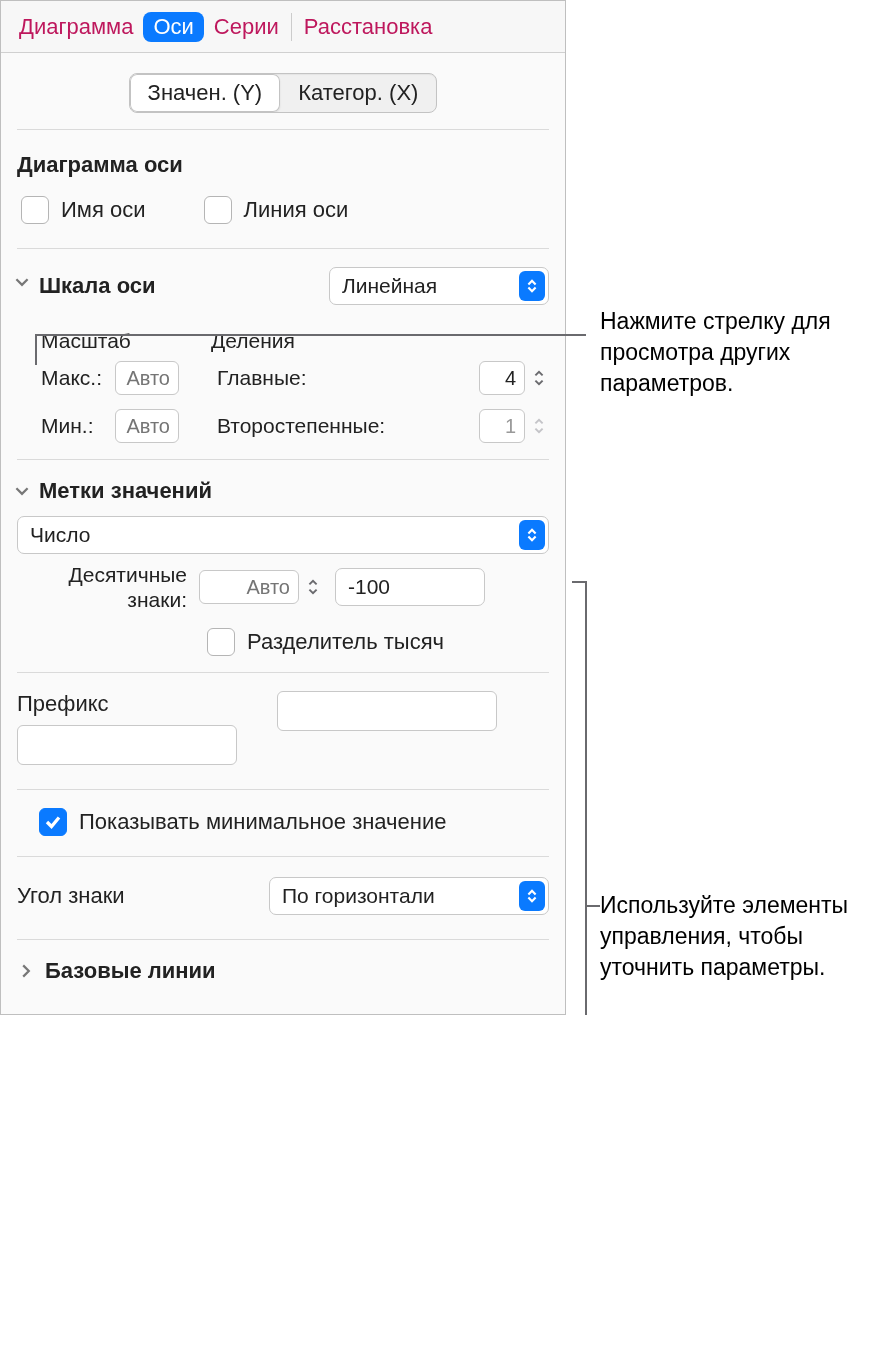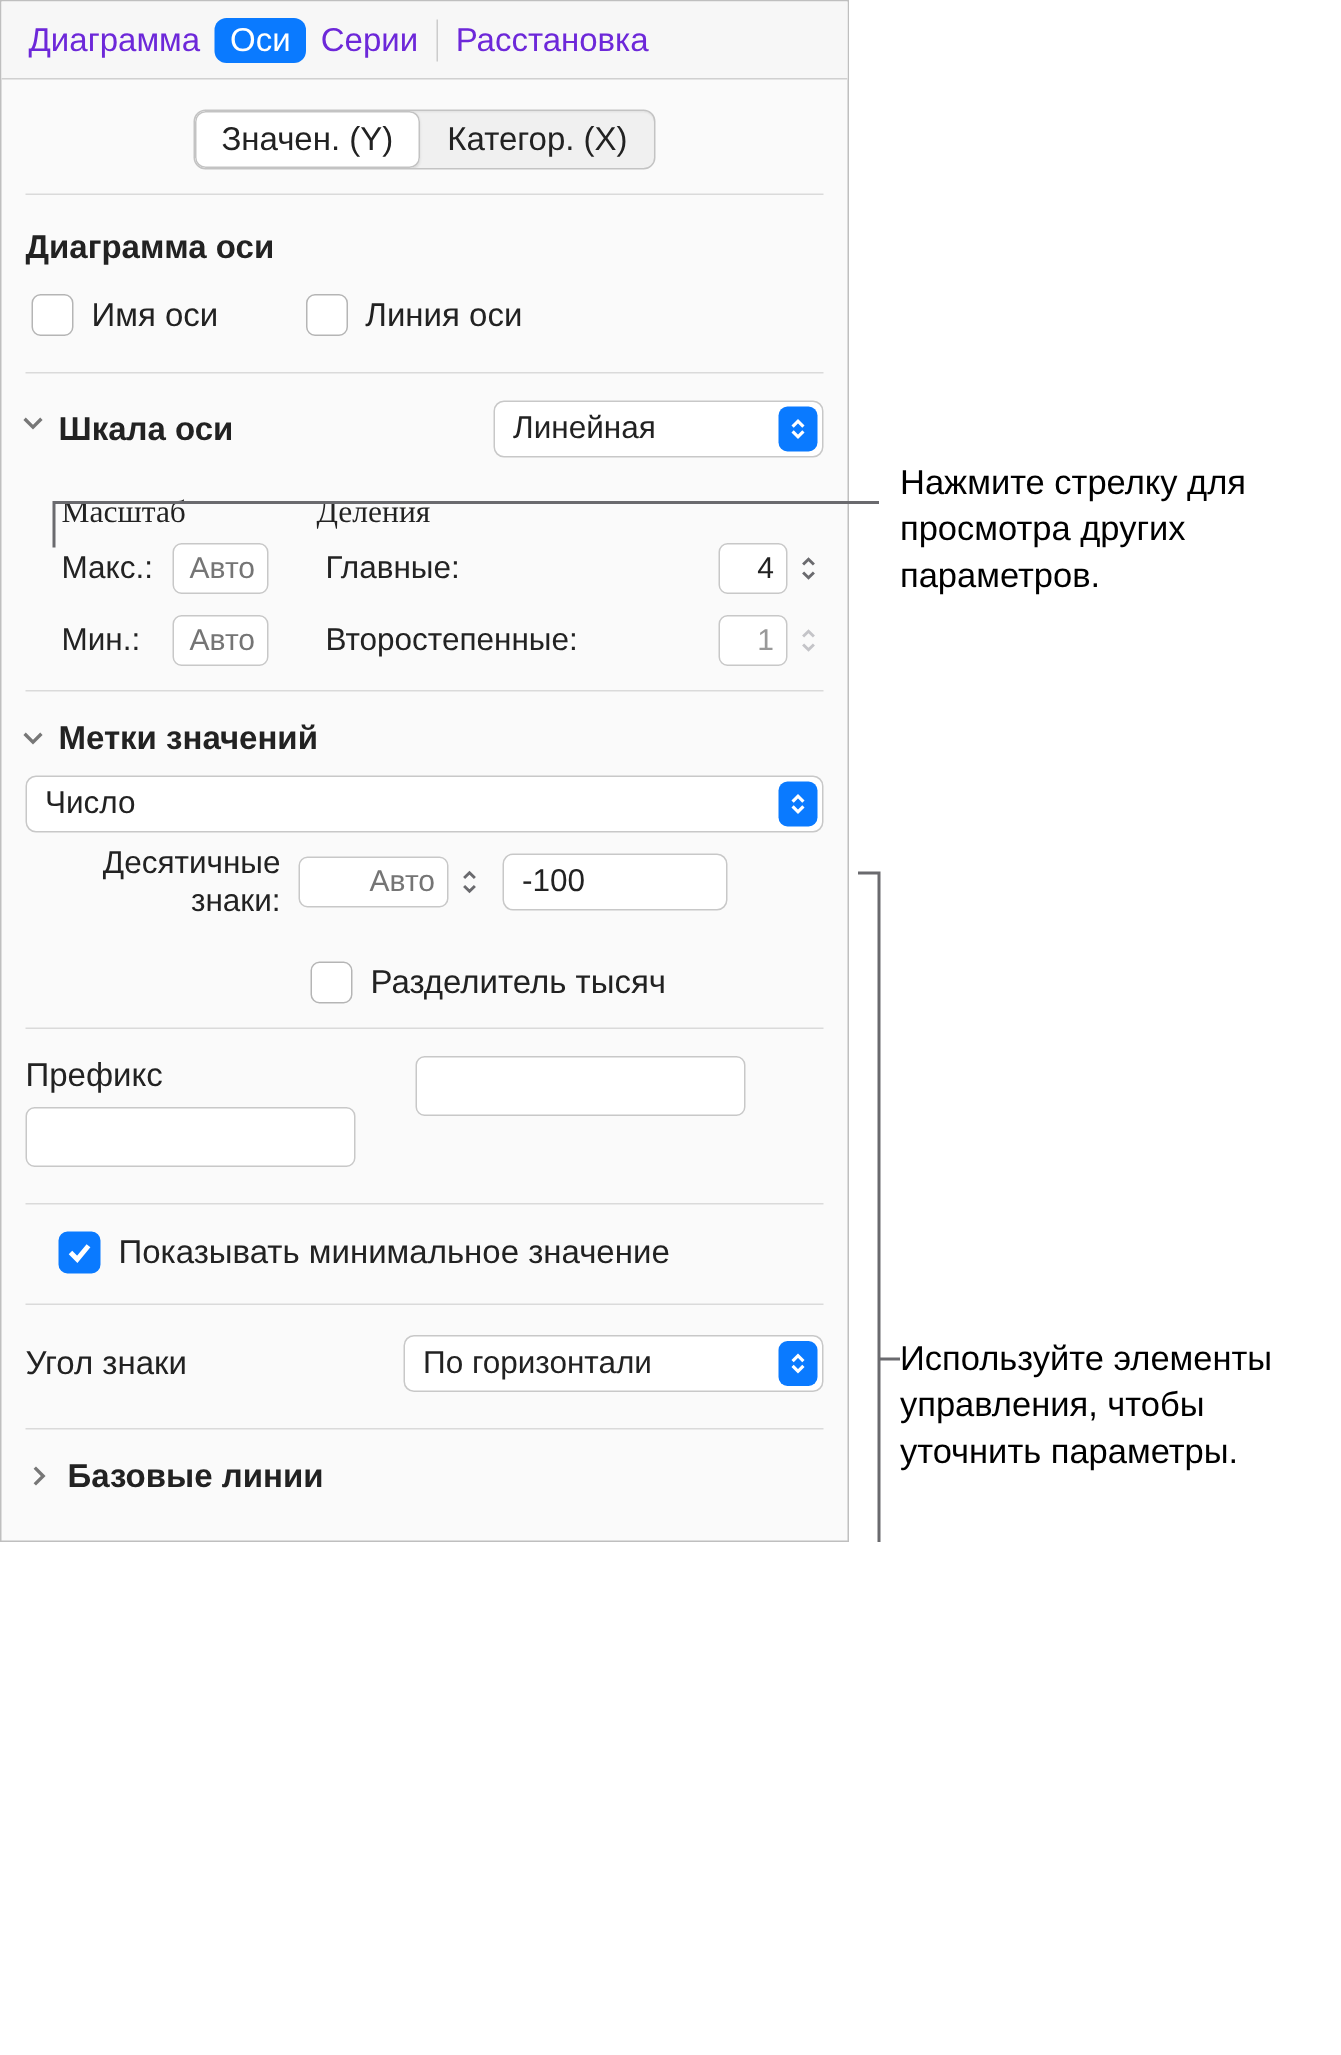--- a/index.html
+++ b/index.html
@@ -27,21 +27,21 @@
     display: flex;
     align-items: center;
     height: 52px;
     border-bottom: 1px solid #d0d0d0;
     padding: 0 8px;
     gap: 0;
     background: #f7f7f7;
   }
   .top-tab {
     padding: 4px 10px;
-    color: #6d28d9;
+    color: #be185d;
     font-size: 22px;
     cursor: default;
   }
   .top-tab.active {
     background: #0a7aff;
     color: #ffffff;
     border-radius: 8px;
     padding: 2px 10px;
   }
   .top-tab-sep {
@@ -161,21 +161,21 @@
     position:relative;
   }
   .callout {
     position:absolute;
     font-size:23px;
     line-height:1.35;
     color:#000;
   }
   .decimal-block { display:flex; align-items:center; gap:12px; padding: 8px 4px 12px 4px;}
   .decimal-lbl { text-align:right; width: 170px; line-height:1.2; }
-  .thsep-row { display:flex; align-items:center; gap:12px; padding: 4px 4px 16px 4px; justify-content:flex-start; margin-left: 190px; margin-top: 12px;}
+  .thsep-row { display:flex; align-items:center; gap:12px; padding: 4px 4px 16px 4px; justify-content:flex-start; margin-left: 190px;}
   .prefix-row { display:flex; gap: 40px; padding: 18px 4px 6px 4px;}
   .prefix-col { display:flex; flex-direction:column; gap:8px;}
   .baseline-row { display:flex; align-items:center; gap:10px; padding: 18px 0 10px 4px;}
 </style>
 </head>
 <body>
 
 <div class="wrap">
   <div class="panel">
 
@@ -225,21 +225,21 @@
             <svg width="12" height="8" viewBox="0 0 10 6" fill="none" stroke-width="1.8">
                 <path d="M2 5 L5 2 L8 5"></path>
               </svg>
             <svg width="12" height="8" viewBox="0 0 10 6" fill="none" stroke-width="1.8">
                 <path d="M2 1 L5 4 L8 1"></path>
               </svg>
           </span>
         </div>
       </div>
 
-      <div style="display:flex; padding:6px 4px 0 28px;font-family:Liberation Serif, serif;">
+      <div style="display:flex; padding:6px 4px 0 28px;">
         <div style="width:170px;" class="sub-header">Масштаб</div>
         <div class="sub-header">Деления</div>
       </div>
 
       <div style="display:flex; padding:2px 4px 16px 28px; gap:16px;">
         <div class="col" style="width:160px;">
           <div class="field-row">
             <span class="sub-lbl" style="width:66px;">Макс.:</span>
             <input class="input-small" placeholder="Авто" style="">
           </div>

